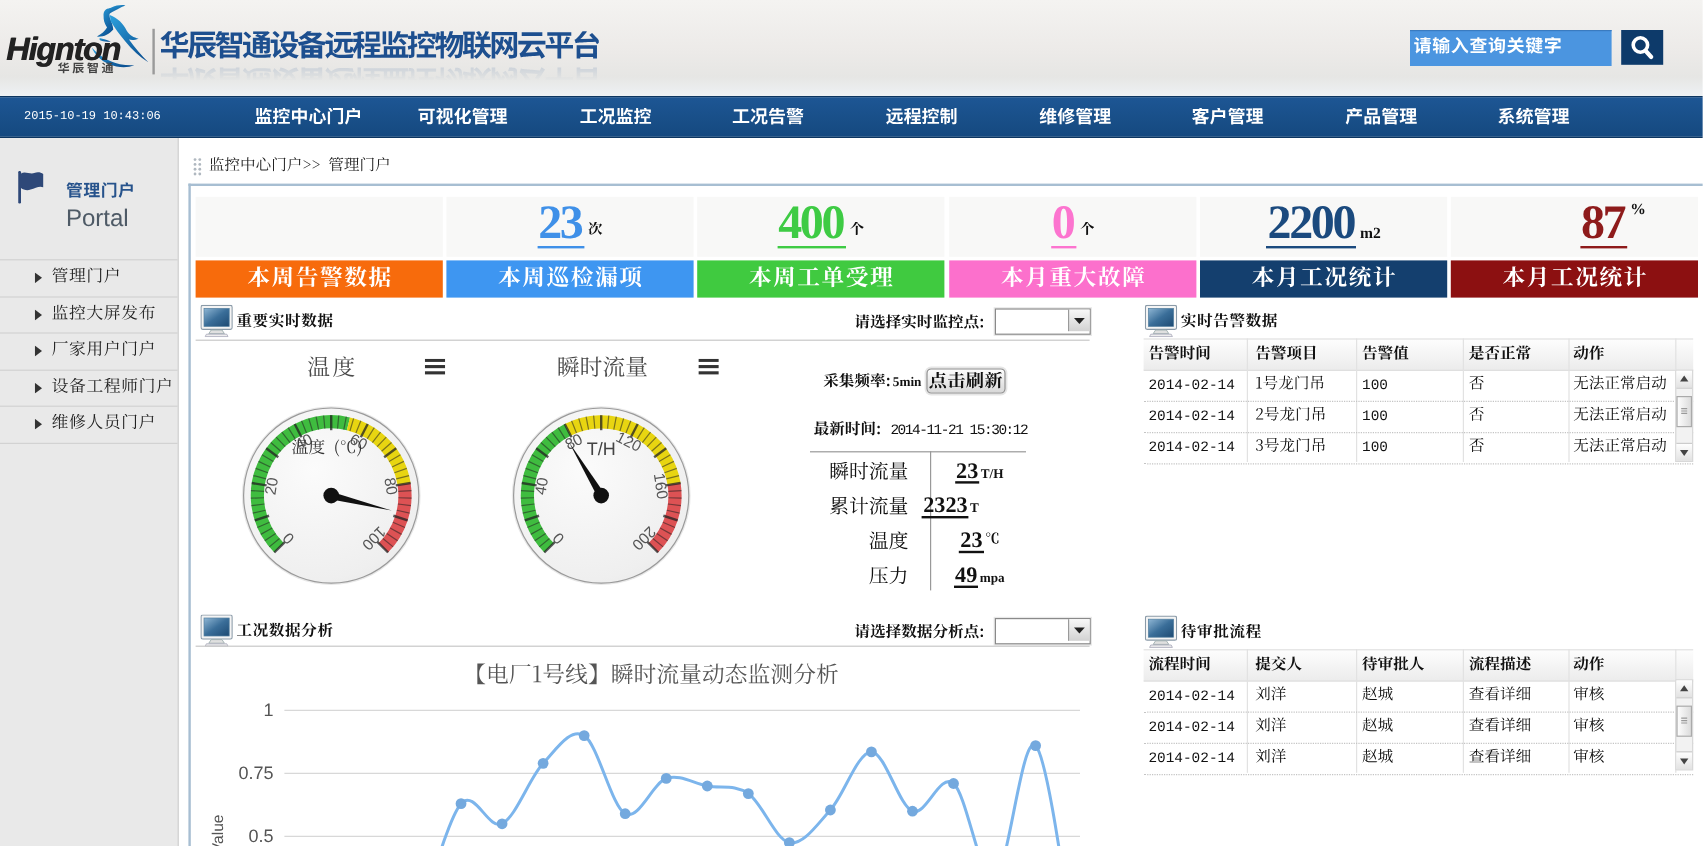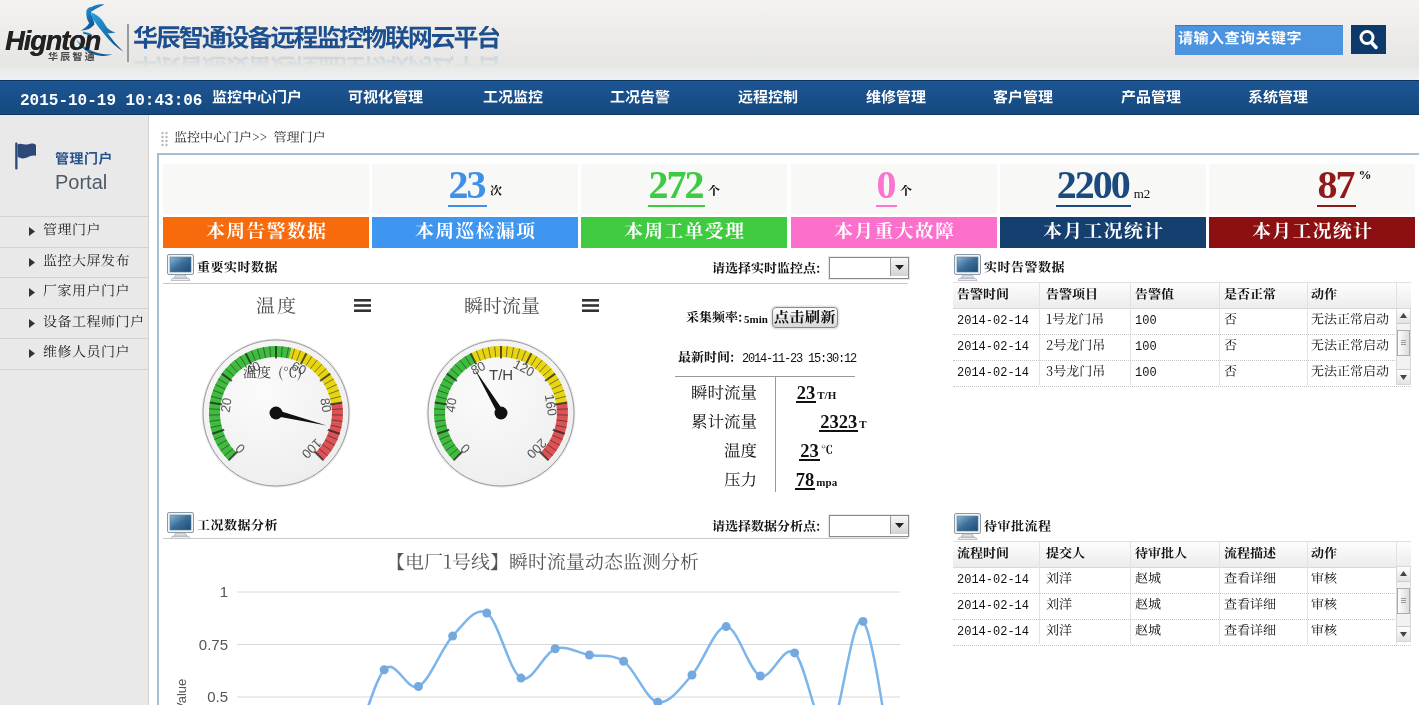--- a/index.html
+++ b/index.html
@@ -294,21 +294,21 @@
           </g>
         </svg>
       </div>
       <div style="position:absolute;left:1351px;top:25px;width:35px;height:29px;background:#0d3a6a"></div>
 <svg width="35" height="29" style="position:absolute;left:1351px;top:25px">
         <circle cx="16" cy="12.5" r="6" fill="none" stroke="#fff" stroke-width="3"></circle>
         <line x1="20.5" y1="17.5" x2="25" y2="22.5" stroke="#fff" stroke-width="3.5" stroke-linecap="round"></line>
       </svg>
     </div>
     <div style="position:absolute;left:0;top:80px;width:1419px;height:35px;background:linear-gradient(180deg,#1d5694,#15497f);border-top:1.5px solid #0c3560;border-bottom:1.5px solid #0c3560;box-sizing:border-box"></div>
-    <div style="position:absolute;left:20px;top:92px;font-family:'Liberation Mono',monospace;font-size:16px;color:#fff;font-weight:bold;letter-spacing:0px">2015-10-19 10:43:06</div>
+    <div style="position:absolute;left:20px;top:92px;font-family:'Liberation Mono',monospace;font-size:10px;color:#fff;font-weight:normal;letter-spacing:0px">2015-10-19 10:43:06</div>
     <div style="position:absolute;left:212px;top:90px;">
       <svg width="90" height="16" viewBox="0 0 90 16">
         <g fill="#fff" transform="scale(0.015)">
           <use href="#g8" x="0" y="820"></use>
           <use href="#g9" x="1000" y="820"></use>
           <use href="#g24" x="2000" y="820"></use>
           <use href="#g25" x="3000" y="820"></use>
           <use href="#g26" x="4000" y="820"></use>
           <use href="#g27" x="5000" y="820"></use>
         </g>
@@ -548,21 +548,21 @@
             <use href="#g73" x="0" y="820"></use>
             <use href="#g74" x="1063" y="820"></use>
             <use href="#g80" x="2126" y="820"></use>
             <use href="#g81" x="3189" y="820"></use>
             <use href="#g82" x="4253" y="820"></use>
             <use href="#g83" x="5316" y="820"></use>
           </g>
         </svg></div></div>
     <div style="position:absolute;left:581px;top:164px;width:206px;height:50px;background:#f8f8f7"></div>
     <div style="position:absolute;left:581px;top:165px;width:206px;text-align:center;display:flex;justify-content:center;align-items:baseline">
-      <span style="font-family:'Liberation Serif',serif;font-weight:bold;font-size:40px;line-height:40px;letter-spacing:-2px;color:#3ecb44;border-bottom:2px solid #3ecb44;padding:0 2px 0 1px">272</span>
+      <span style="font-family:'Liberation Serif',serif;font-weight:bold;font-size:40px;line-height:40px;letter-spacing:-2px;color:#3ecb44;border-bottom:2px solid #3ecb44;padding:0 2px 0 1px">400</span>
       <span style="display:inline-block;margin-left:3px"><svg width="13" height="13" viewBox="0 0 13 13">
           <g fill="#111" transform="scale(0.012)">
             <use href="#g84" x="0" y="820"></use>
           </g>
         </svg></span>
     </div>
     <div style="position:absolute;left:581px;top:217px;width:206px;height:31px;background:#40ca40;text-align:center"><div style="display:inline-block;margin-top:5px"><svg width="121" height="20" viewBox="0 0 121 20">
           <g fill="#fff" transform="scale(0.019)">
             <use href="#g73" x="0" y="820"></use>
             <use href="#g74" x="1063" y="820"></use>
@@ -587,21 +587,21 @@
             <use href="#g89" x="1063" y="820"></use>
             <use href="#g90" x="2126" y="820"></use>
             <use href="#g91" x="3189" y="820"></use>
             <use href="#g92" x="4253" y="820"></use>
             <use href="#g93" x="5316" y="820"></use>
           </g>
         </svg></div></div>
     <div style="position:absolute;left:1000px;top:164px;width:206px;height:50px;background:#f8f8f7"></div>
     <div style="position:absolute;left:1000px;top:165px;width:206px;text-align:center;display:flex;justify-content:center;align-items:baseline">
       <span style="font-family:'Liberation Serif',serif;font-weight:bold;font-size:40px;line-height:40px;letter-spacing:-2px;color:#1b4a7e;border-bottom:2px solid #1b4a7e;padding:0 2px 0 1px">2200</span>
-      <span style="display:inline-block;margin-left:3px"><span style="font-family:'Liberation Serif',serif;font-weight:normal;font-size:13px;color:#111">m2</span></span>
+      <span style="display:inline-block;margin-left:3px"><span style="font-family:'Liberation Serif',serif;font-weight:bold;font-size:13px;color:#111">m2</span></span>
     </div>
     <div style="position:absolute;left:1000px;top:217px;width:206px;height:31px;background:#143f6e;text-align:center"><div style="display:inline-block;margin-top:5px"><svg width="121" height="20" viewBox="0 0 121 20">
           <g fill="#fff" transform="scale(0.019)">
             <use href="#g73" x="0" y="820"></use>
             <use href="#g89" x="1063" y="820"></use>
             <use href="#g85" x="2126" y="820"></use>
             <use href="#g94" x="3189" y="820"></use>
             <use href="#g95" x="4253" y="820"></use>
             <use href="#g96" x="5316" y="820"></use>
           </g>
@@ -862,21 +862,21 @@
       <svg width="56" height="14" viewBox="0 0 56 14">
         <g fill="#111" transform="scale(0.013)">
           <use href="#g123" x="0" y="820"></use>
           <use href="#g122" x="1000" y="820"></use>
           <use href="#g99" x="2000" y="820"></use>
           <use href="#g124" x="3000" y="820"></use>
           <use href="#g106" x="4000" y="820"></use>
         </g>
       </svg>
     </div>
-    <div style="position:absolute;left:742px;top:352px;font-family:'Liberation Mono',monospace;font-size:12px;color:#111;letter-spacing:-1.2px">2014-11-23 15:30:12</div>
+    <div style="position:absolute;left:742px;top:352px;font-family:'Liberation Mono',monospace;font-size:12px;color:#111;letter-spacing:-1.2px">2014-11-21 15:30:12</div>
     <div style="position:absolute;left:675px;top:376px;width:180px;height:1px;background:#999"></div>
     <div style="position:absolute;left:775px;top:376px;width:1px;height:116px;background:#999"></div>
     <div style="position:absolute;left:660px;top:385px;width:97px;text-align:right;display:flex;justify-content:flex-end">
       <svg width="66" height="17" viewBox="0 0 66 17">
         <g fill="#111" transform="scale(0.0165)">
           <use href="#g109" x="0" y="820"></use>
           <use href="#g110" x="1000" y="820"></use>
           <use href="#g111" x="2000" y="820"></use>
           <use href="#g112" x="3000" y="820"></use>
         </g>
@@ -889,21 +889,21 @@
     <div style="position:absolute;left:660px;top:414px;width:97px;text-align:right;display:flex;justify-content:flex-end">
       <svg width="66" height="17" viewBox="0 0 66 17">
         <g fill="#111" transform="scale(0.0165)">
           <use href="#g125" x="0" y="820"></use>
           <use href="#g126" x="1000" y="820"></use>
           <use href="#g111" x="2000" y="820"></use>
           <use href="#g112" x="3000" y="820"></use>
         </g>
       </svg>
     </div>
-    <div style="position:absolute;left:807px;top:414px;width:72px;text-align:left;display:flex;justify-content:center;align-items:baseline;color:#111">
+    <div style="position:absolute;left:756px;top:414px;width:72px;text-align:left;display:flex;justify-content:center;align-items:baseline;color:#111">
       <span style="font-family:'Liberation Serif',serif;font-weight:bold;font-size:18.5px;line-height:16px;border-bottom:2px solid #111;padding:0 1px">2323</span>
       <span style="display:inline-block;margin-left:1px"><span style="font-family:'Liberation Serif',serif;font-weight:bold;font-size:11px">T</span></span>
     </div>
     <div style="position:absolute;left:660px;top:443px;width:97px;text-align:right;display:flex;justify-content:flex-end">
       <svg width="33" height="17" viewBox="0 0 33 17">
         <g fill="#111" transform="scale(0.0165)">
           <use href="#g107" x="0" y="820"></use>
           <use href="#g108" x="1000" y="820"></use>
         </g>
       </svg>
@@ -918,21 +918,21 @@
     </div>
     <div style="position:absolute;left:660px;top:472px;width:97px;text-align:right;display:flex;justify-content:flex-end">
       <svg width="33" height="17" viewBox="0 0 33 17">
         <g fill="#111" transform="scale(0.0165)">
           <use href="#g128" x="0" y="820"></use>
           <use href="#g129" x="1000" y="820"></use>
         </g>
       </svg>
     </div>
     <div style="position:absolute;left:780px;top:472px;width:72px;text-align:center;display:flex;justify-content:center;align-items:baseline;color:#111">
-      <span style="font-family:'Liberation Serif',serif;font-weight:bold;font-size:18.5px;line-height:16px;border-bottom:2px solid #111;padding:0 1px">78</span>
+      <span style="font-family:'Liberation Serif',serif;font-weight:bold;font-size:18.5px;line-height:16px;border-bottom:2px solid #111;padding:0 1px">49</span>
       <span style="display:inline-block;margin-left:1px"><span style="font-family:'Liberation Serif',serif;font-weight:bold;font-size:11px">mpa</span></span>
     </div>
     <svg width="27" height="27" style="position:absolute;left:167px;top:512px" viewBox="0 0 27 27">
 <rect x="0.5" y="0.5" width="26" height="20" rx="1.5" fill="#f4f4f4" stroke="#8a9aa8"></rect>
 <rect x="3" y="3" width="21" height="15" fill="url(#scrg)" stroke="#5580a0" stroke-width="0.6"></rect>
 <path d="M9,21 L18,21 L20,24 L7,24 Z" fill="#e0e0e0" stroke="#9aa" stroke-width="0.7"></path>
 <path d="M5,24.5 L22,24.5 L23,26.5 L4,26.5 Z" fill="#eee" stroke="#aab" stroke-width="0.7"></path>
 </svg>
     <div style="position:absolute;left:197px;top:519px;">
       <svg width="81" height="14" viewBox="0 0 81 14">

